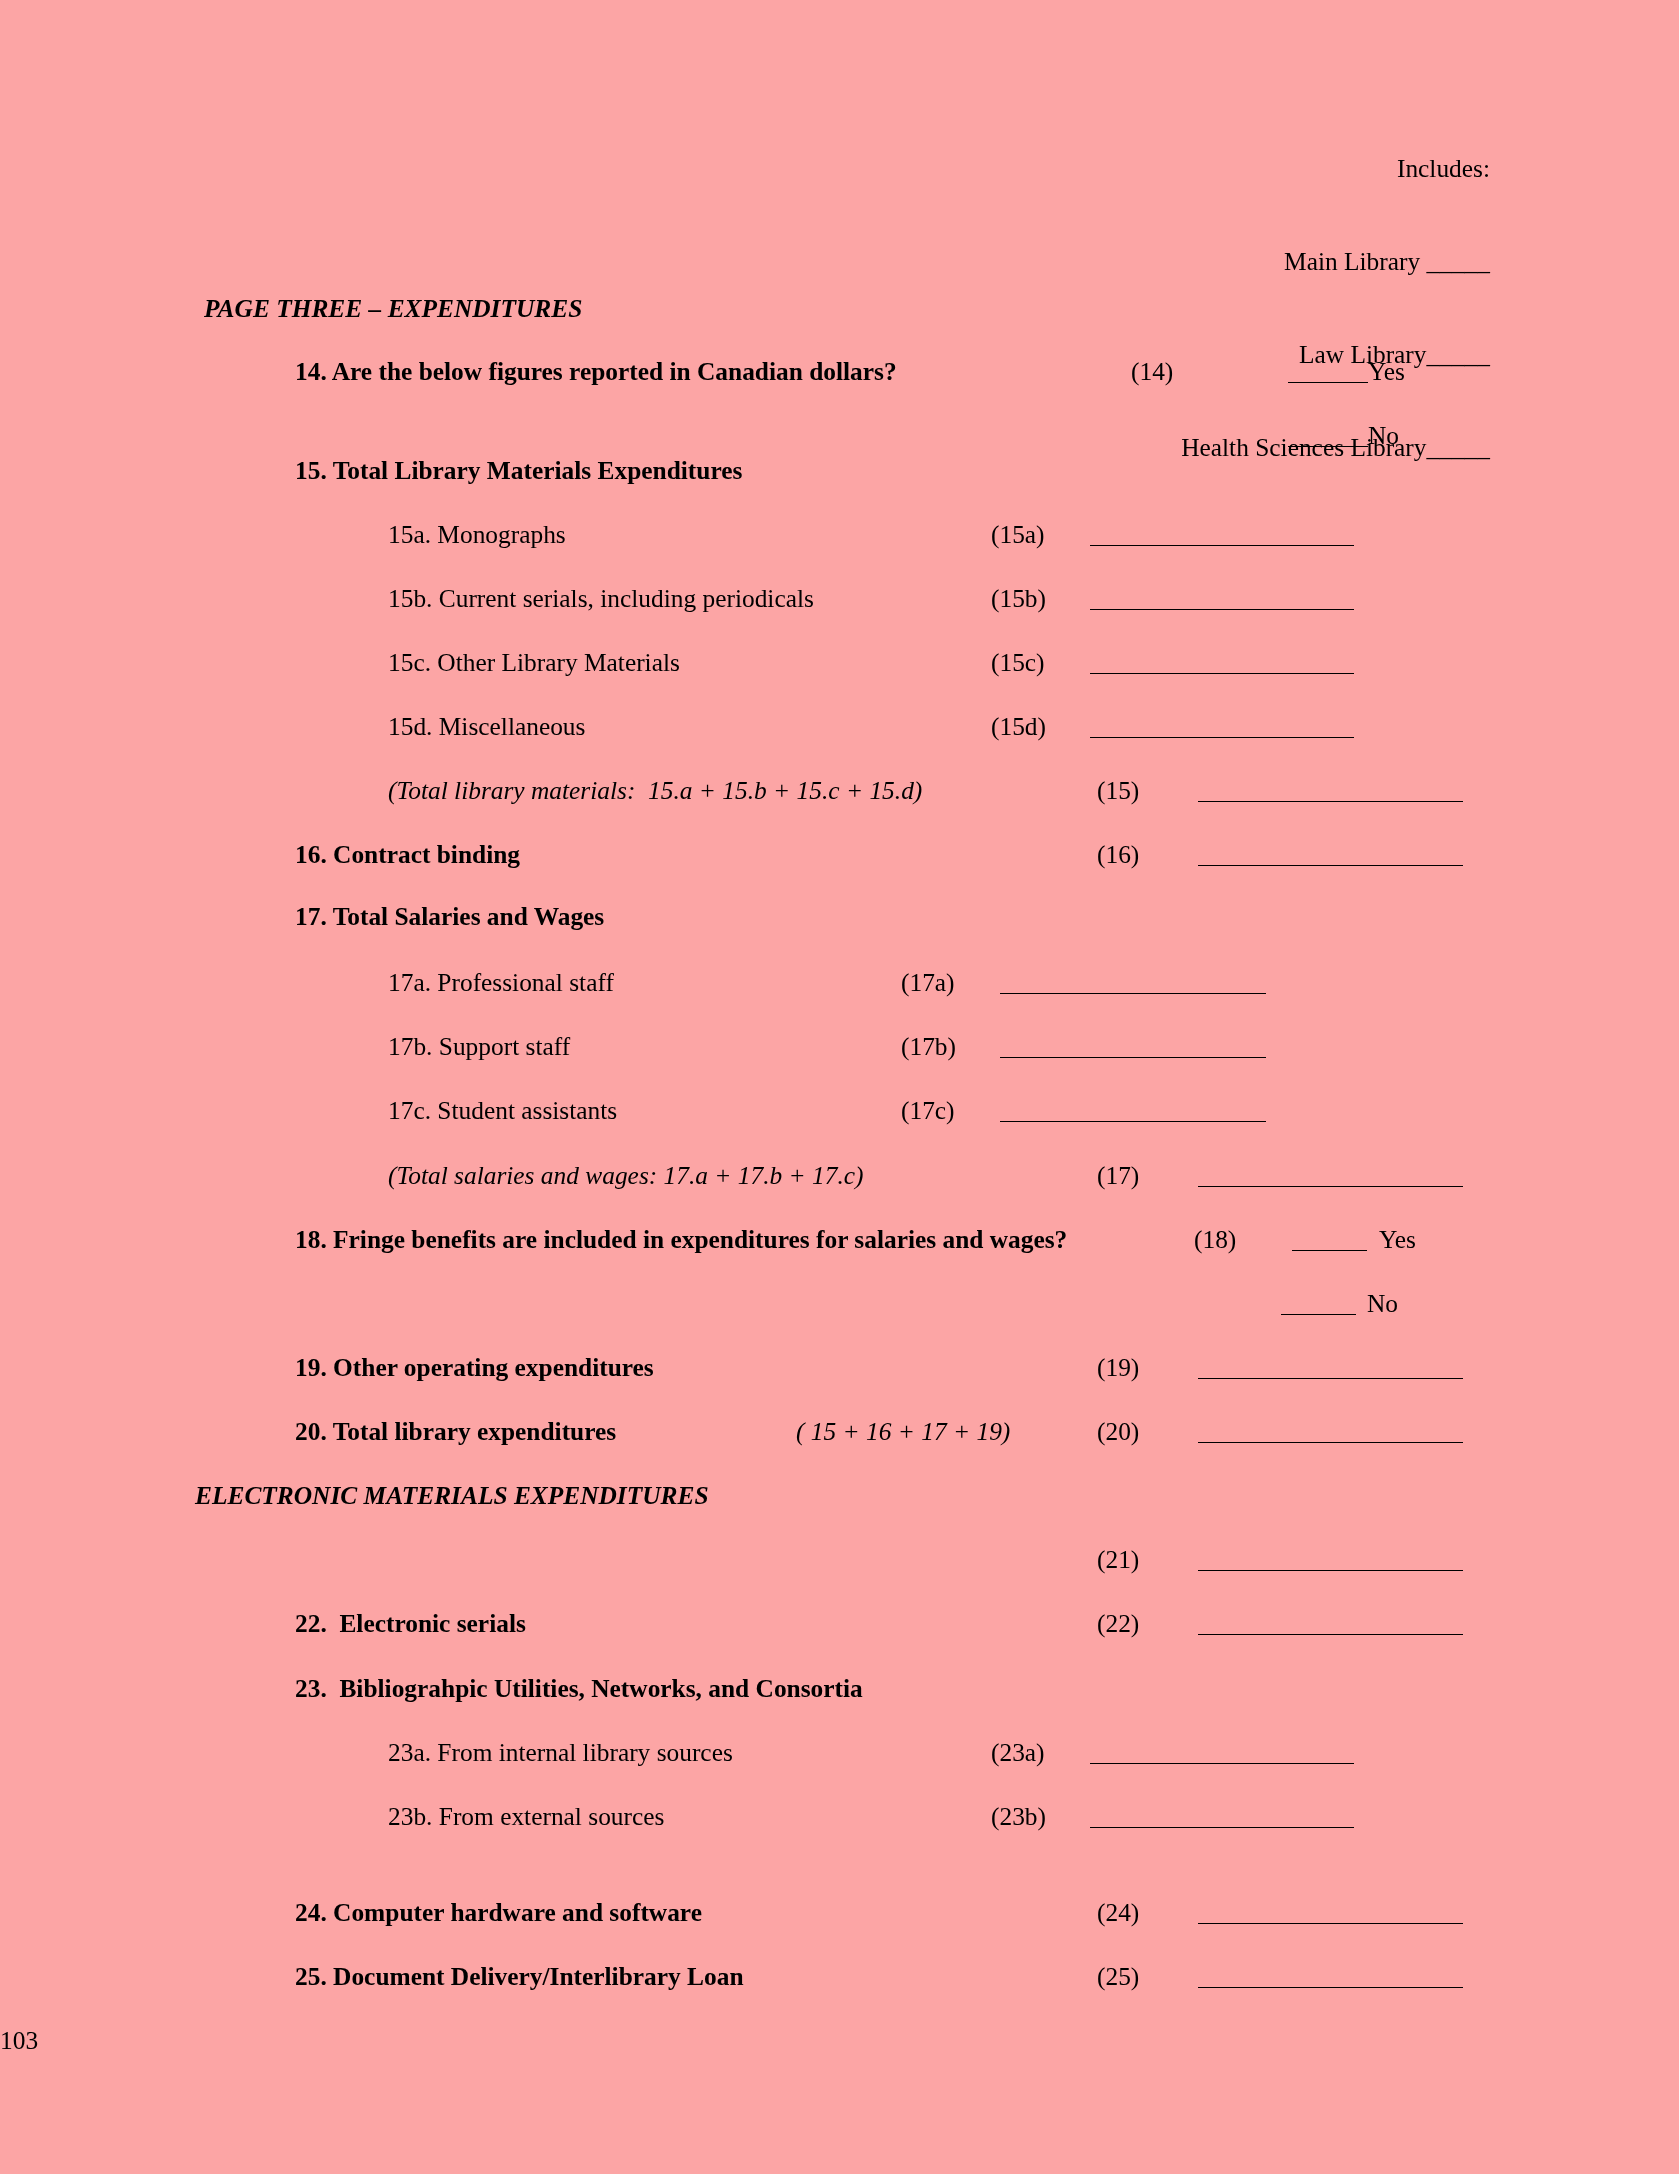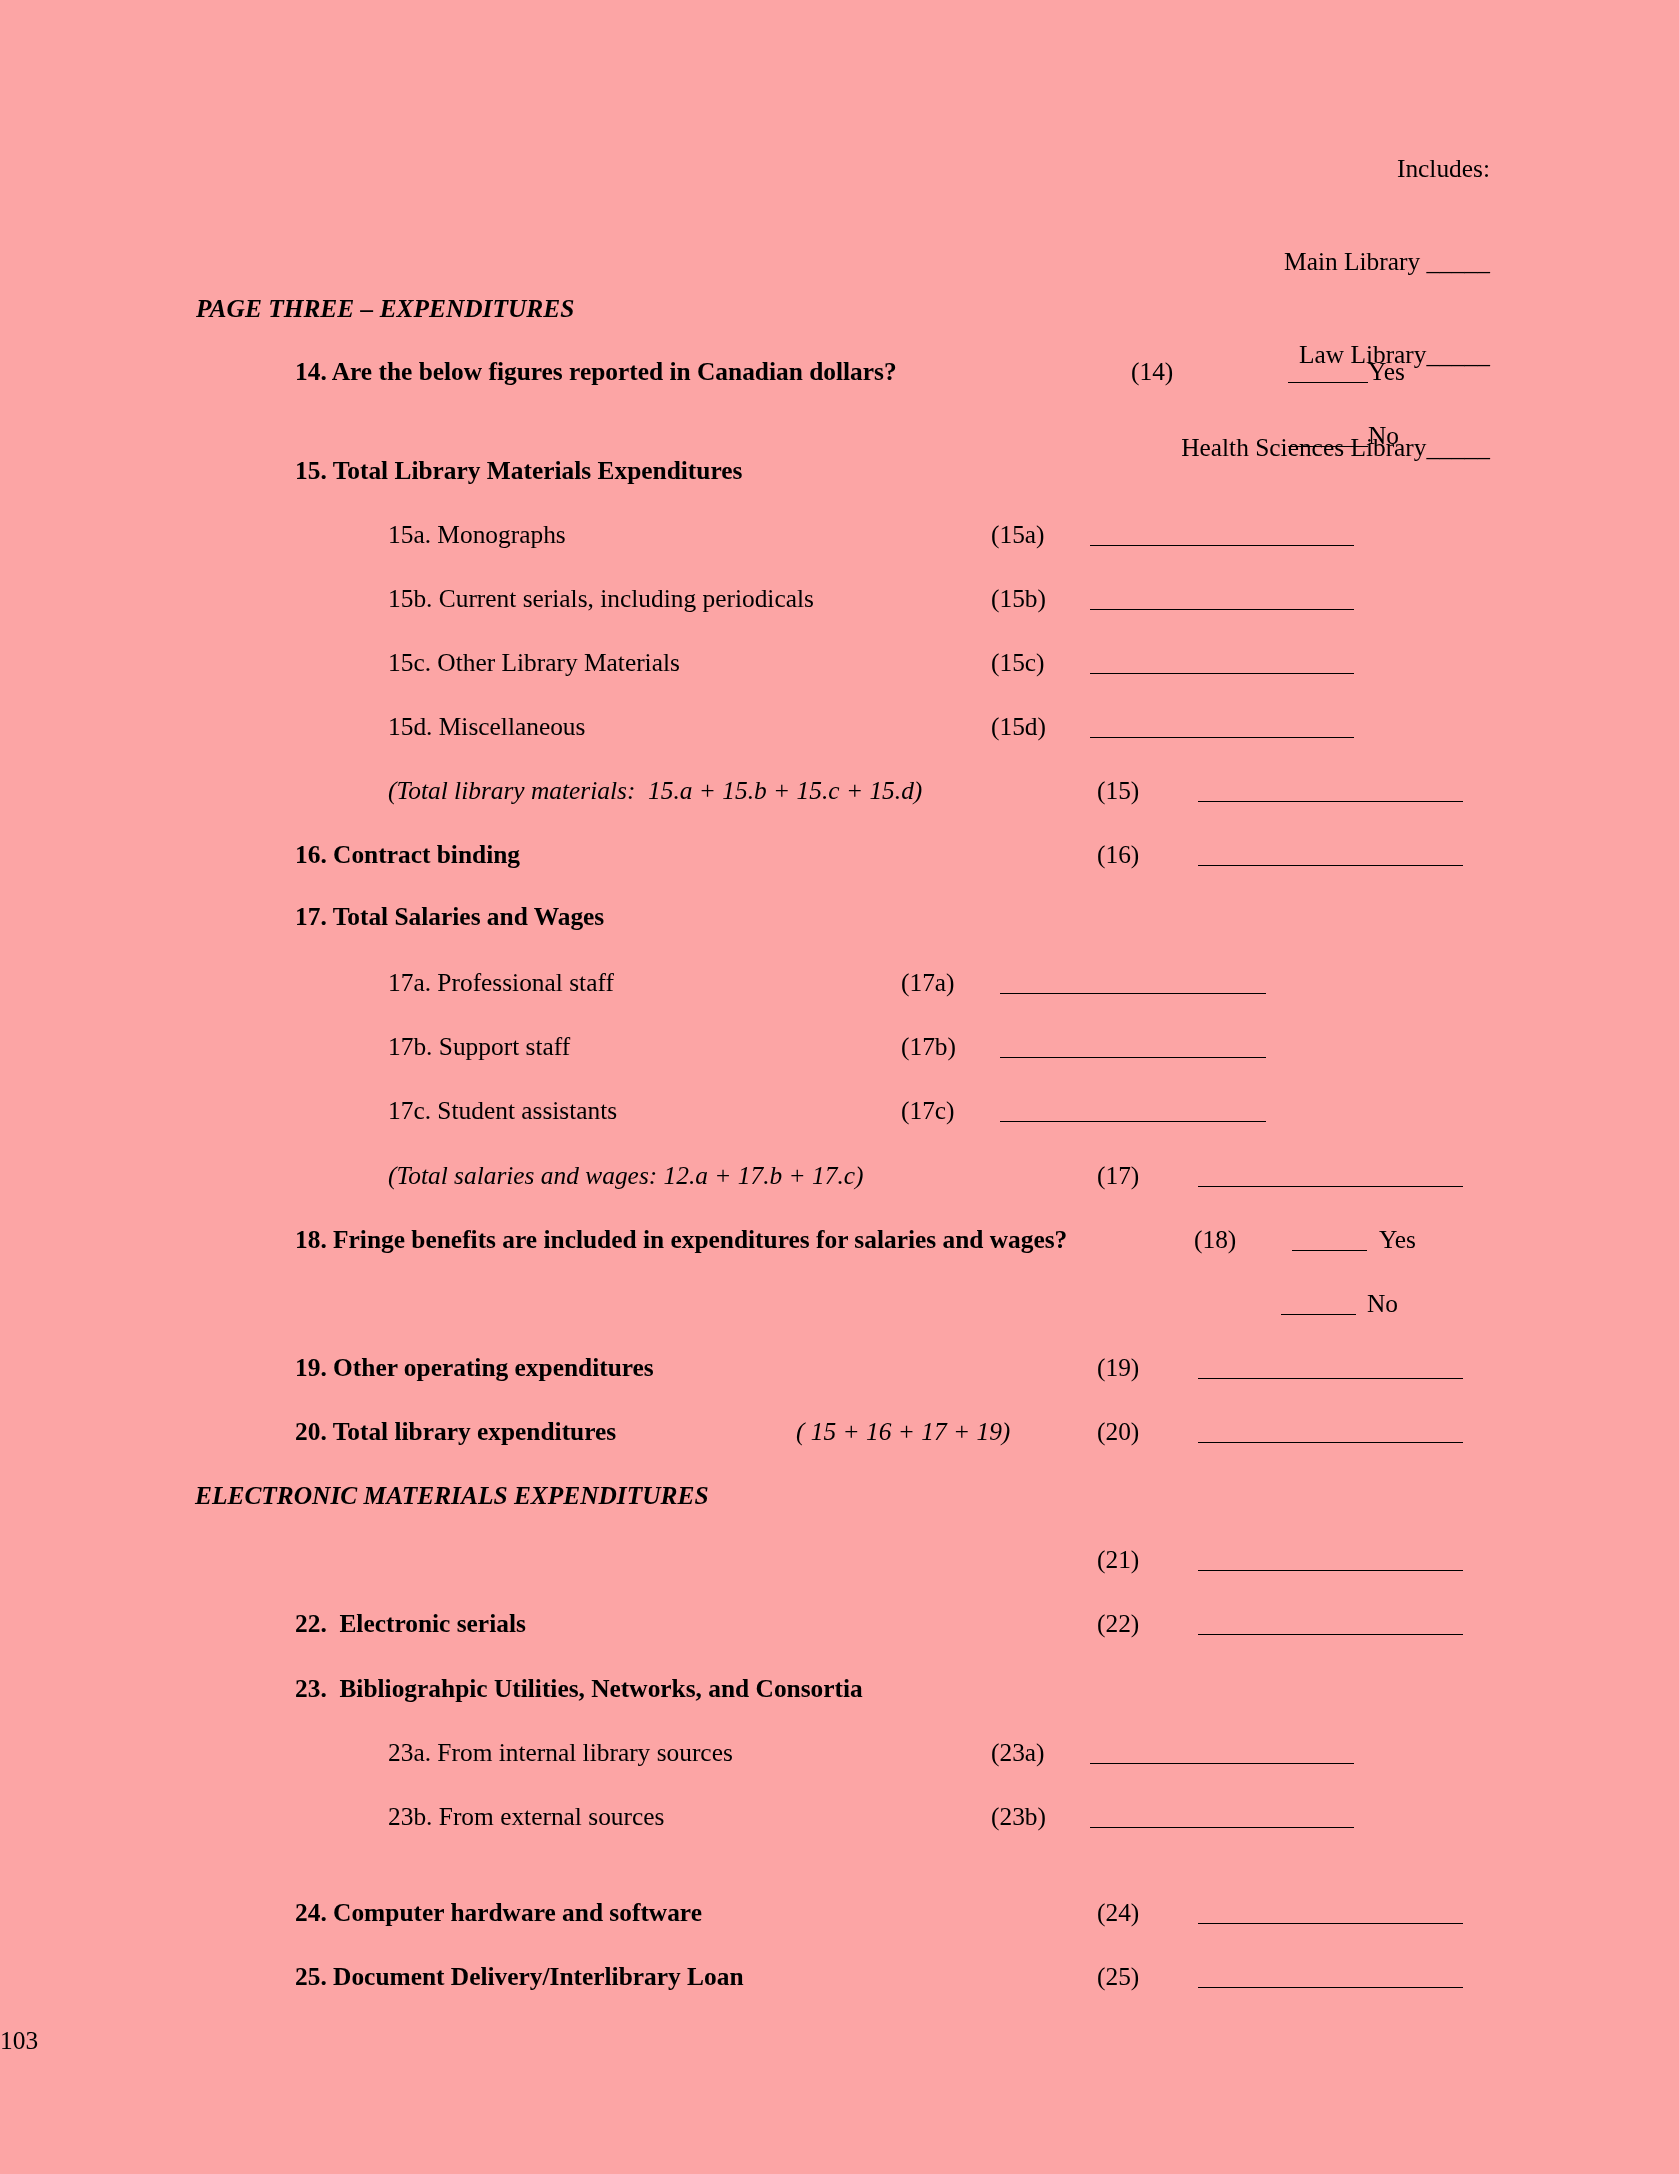--- a/index.html
+++ b/index.html
@@ -42,21 +42,21 @@
 <div class="page">
 
   <div class="includes">
     <div>Includes:</div>
     <div>Main Library _____</div>
     <div>Law Library_____</div>
     <div>Health Sciences Library_____</div>
   </div>
 
   <div class="row" style="top:292px">
-    <span class="t b i" style="left:196px">PAGE THREE – EXPENDITURES</span>
+    <span class="t b i" style="left:204px">PAGE THREE – EXPENDITURES</span>
   </div>
 
   <div class="row" style="top:355px">
     <span class="t b main">14. Are the below figures reported in Canadian dollars?</span>
     <span class="t" style="left:1131px">(14)</span>
     <span class="blank" style="left:1288px;width:80px"></span>
     <span class="t" style="left:1368px">Yes</span>
   </div>
   <div class="row" style="top:419px">
     <span class="blank" style="left:1288px;width:80px"></span>
@@ -110,21 +110,21 @@
     <span class="t sub">17b. Support staff</span>
     <span class="t codeC">(17b)</span>
     <span class="blank lineC"></span>
   </div>
   <div class="row" style="top:1094px">
     <span class="t sub">17c. Student assistants</span>
     <span class="t codeC">(17c)</span>
     <span class="blank lineC"></span>
   </div>
   <div class="row" style="top:1159px">
-    <span class="t i sub">(Total salaries and wages: 12.a + 17.b + 17.c)</span>
+    <span class="t i sub">(Total salaries and wages: 17.a + 17.b + 17.c)</span>
     <span class="t codeB">(17)</span>
     <span class="blank lineB"></span>
   </div>
 
   <div class="row" style="top:1223px">
     <span class="t b main">18. Fringe benefits are included in expenditures for salaries and wages?</span>
     <span class="t" style="left:1194px">(18)</span>
     <span class="blank" style="left:1292px;width:75px"></span>
     <span class="t" style="left:1379px">Yes</span>
   </div>

